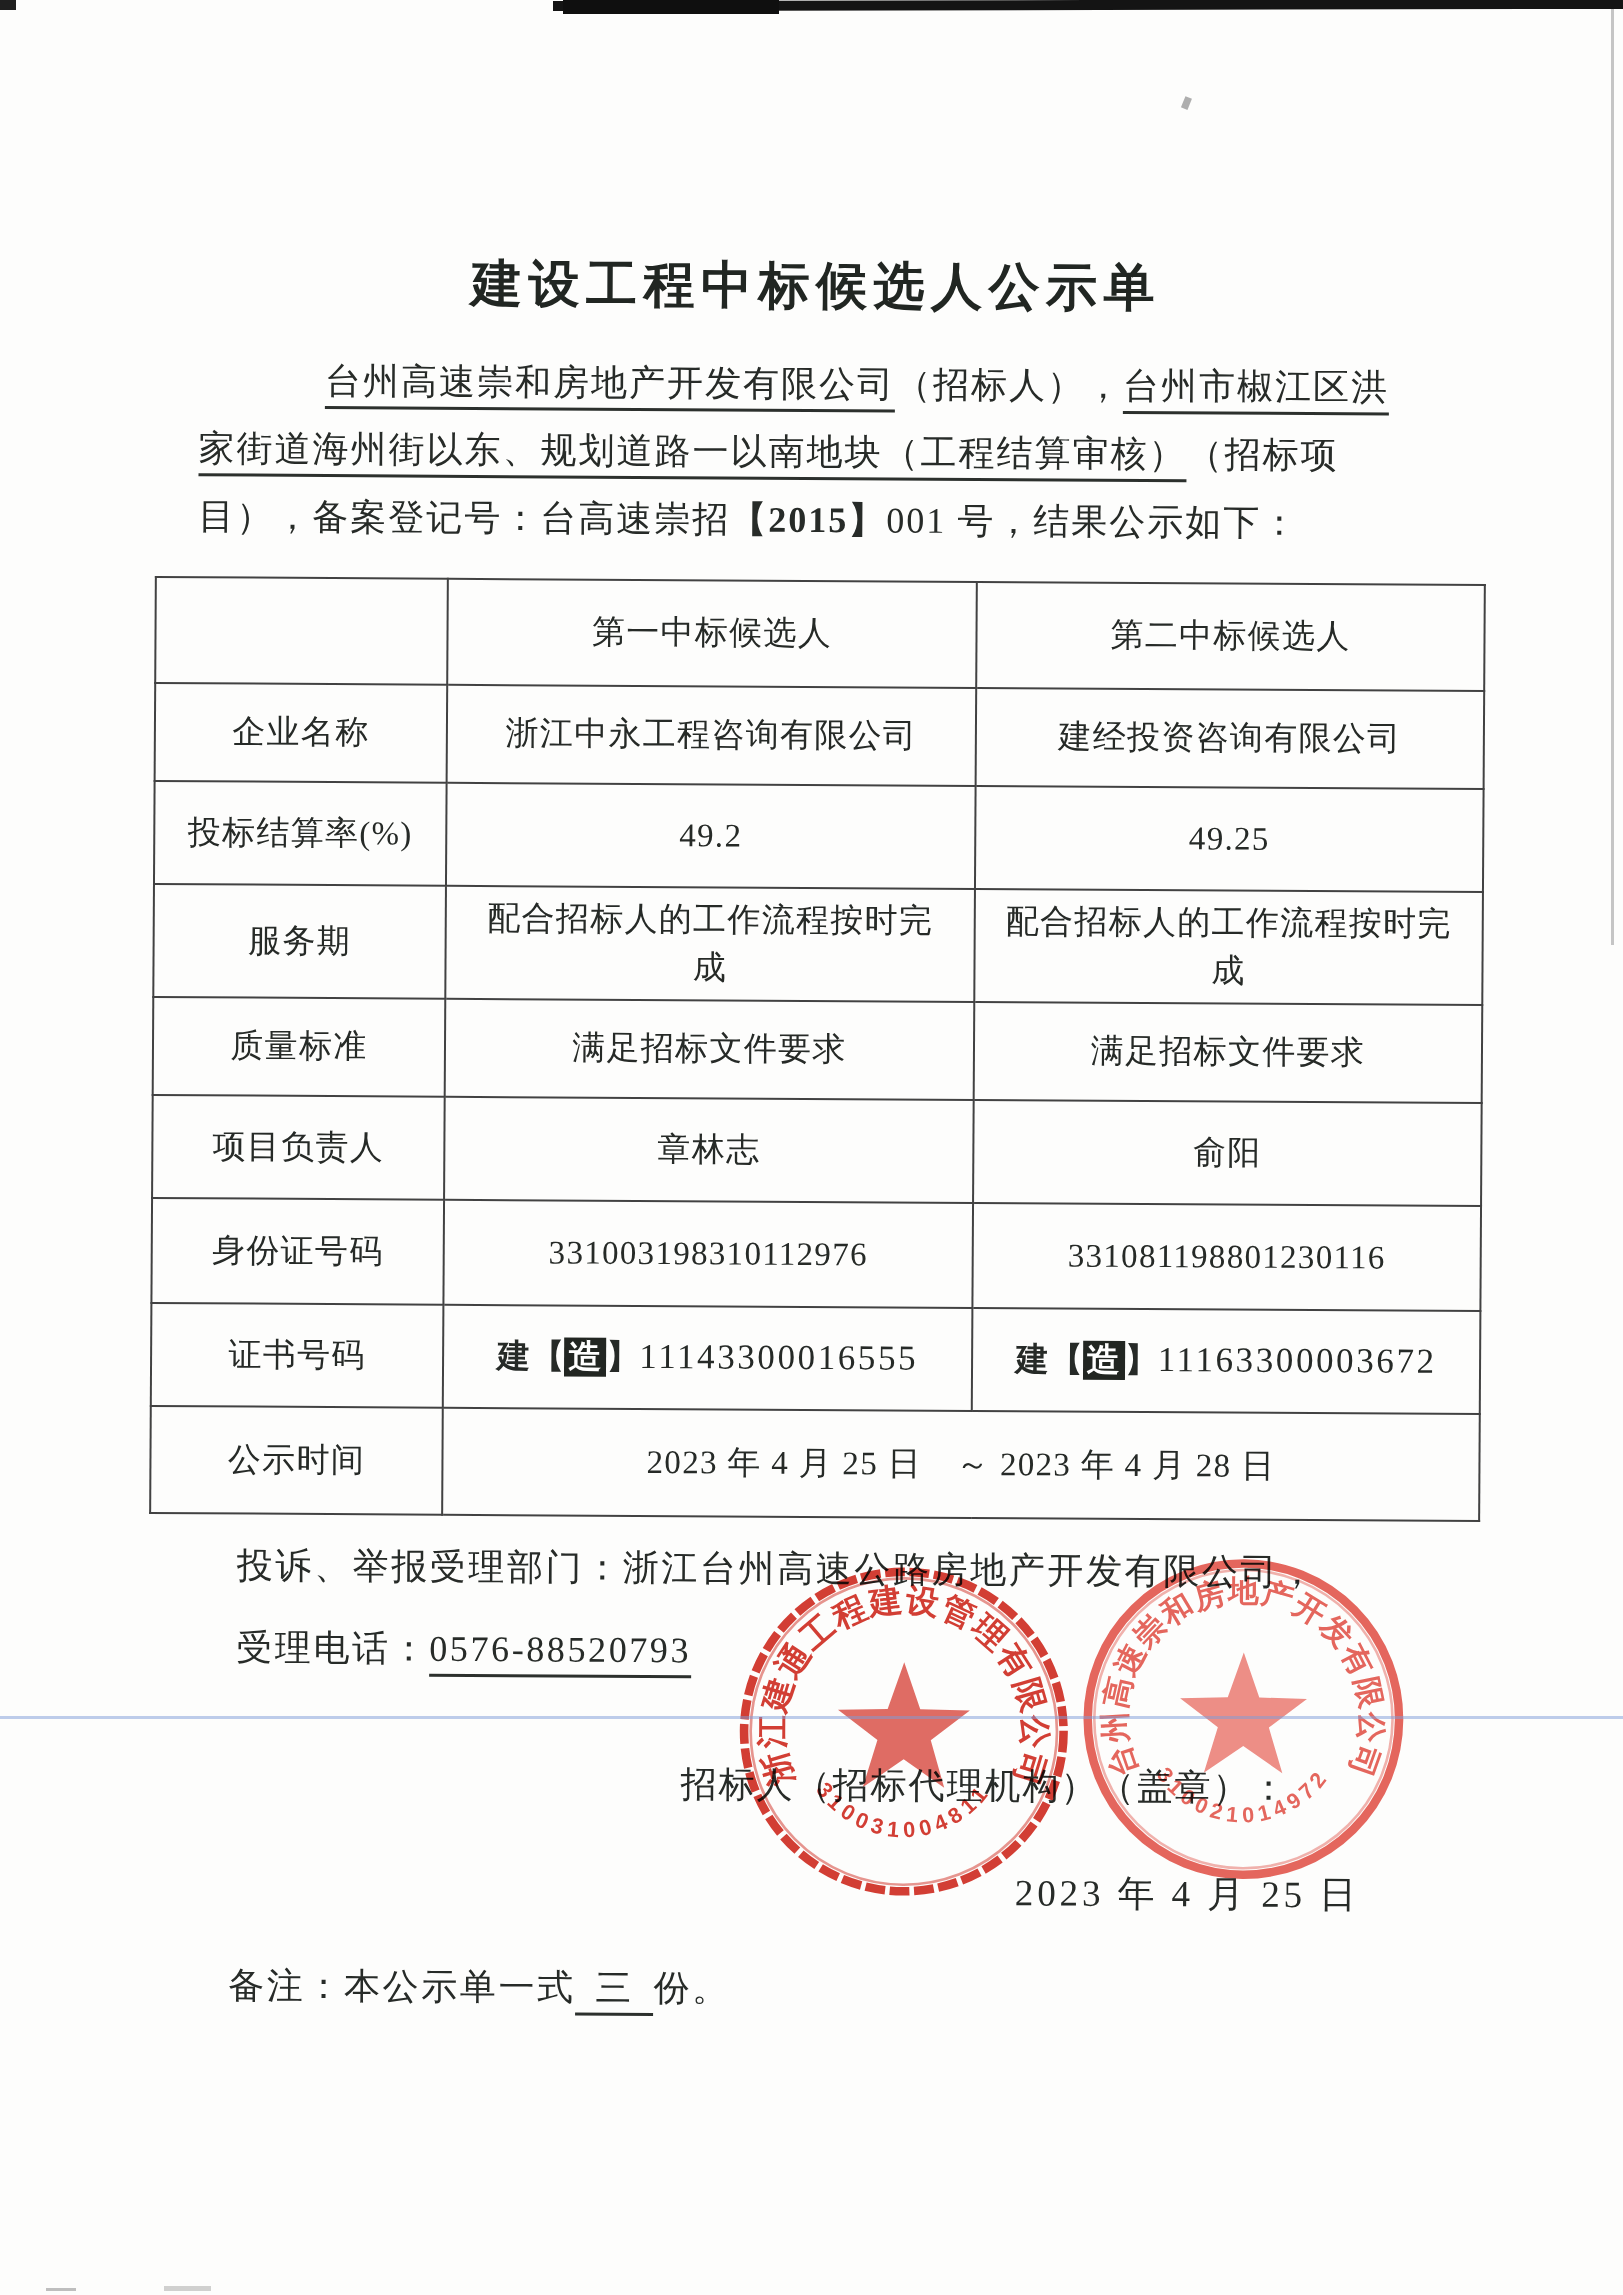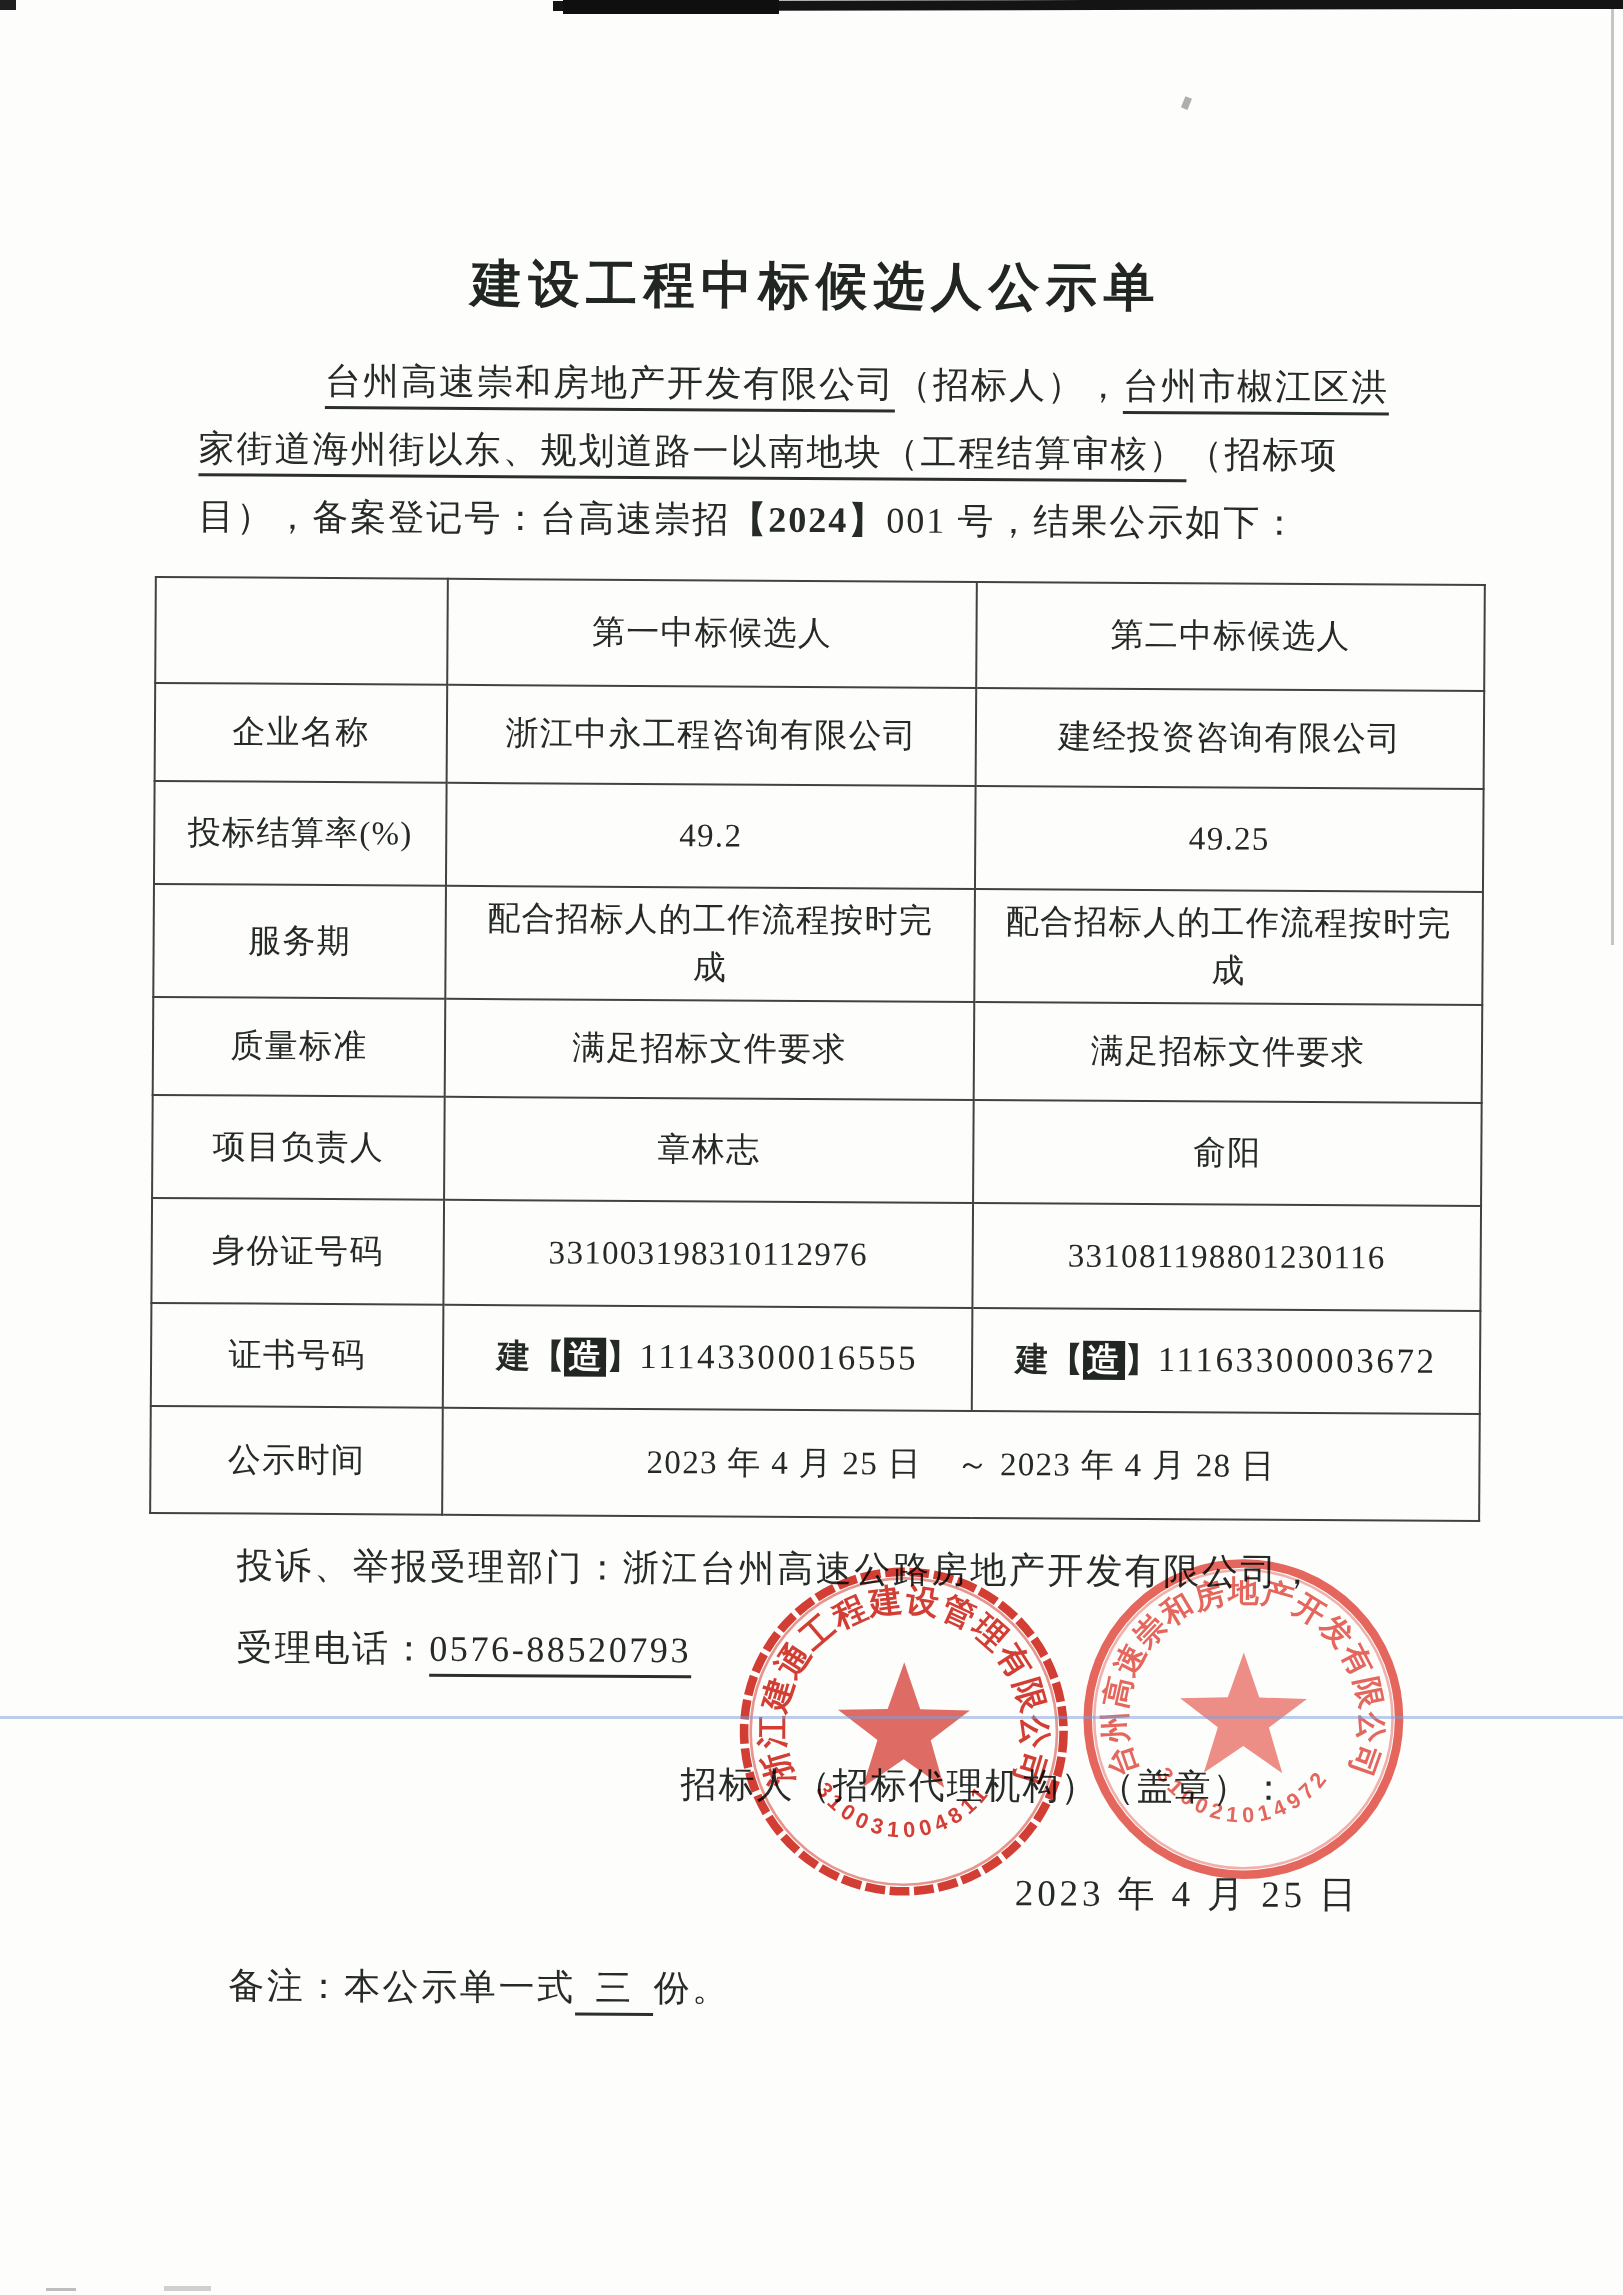--- a/index.html
+++ b/index.html
@@ -99,21 +99,21 @@
   <div class="speck-3"></div>
 
   <div class="content">
 
     <h1 class="title">建设工程中标候选人公示单</h1>
 
     <p class="intro-line intro-1"><span class="u">台州高速崇和房地产开发有限公司</span><span>（招标人），</span><span class="u">台州市椒江区洪</span></p>
 
     <p class="intro-line intro-2"><span class="u">家街道海州街以东、规划道路一以南地块（工程结算审核）</span><span>（招标项</span></p>
 
-    <p class="intro-line intro-3"><span>目），备案登记号：台高速崇招</span><span class="b">【2024】</span><span>001 号，结果公示如下：</span></p>
+    <p class="intro-line intro-3"><span>目），备案登记号：台高速崇招</span><span class="b">【2015】</span><span>001 号，结果公示如下：</span></p>
 
     <table class="notice">
       <colgroup>
           <col class="c1">
           <col class="c2">
           <col class="c3">
         </colgroup>
       <tbody>
           <tr style="height:106px;">
         <td class="lab"></td>

